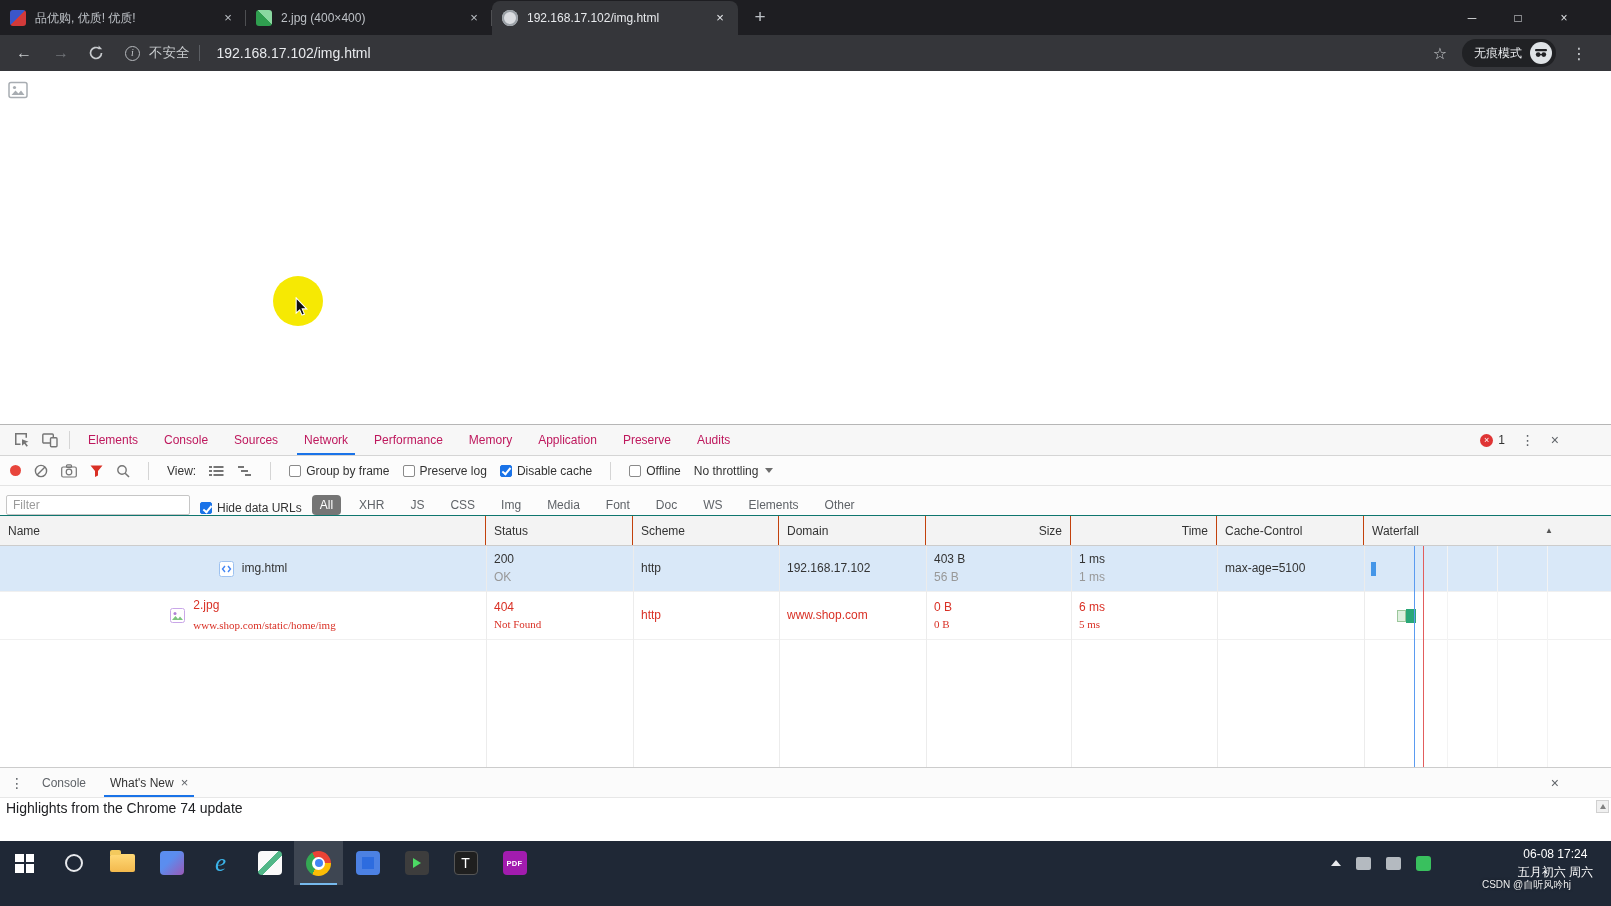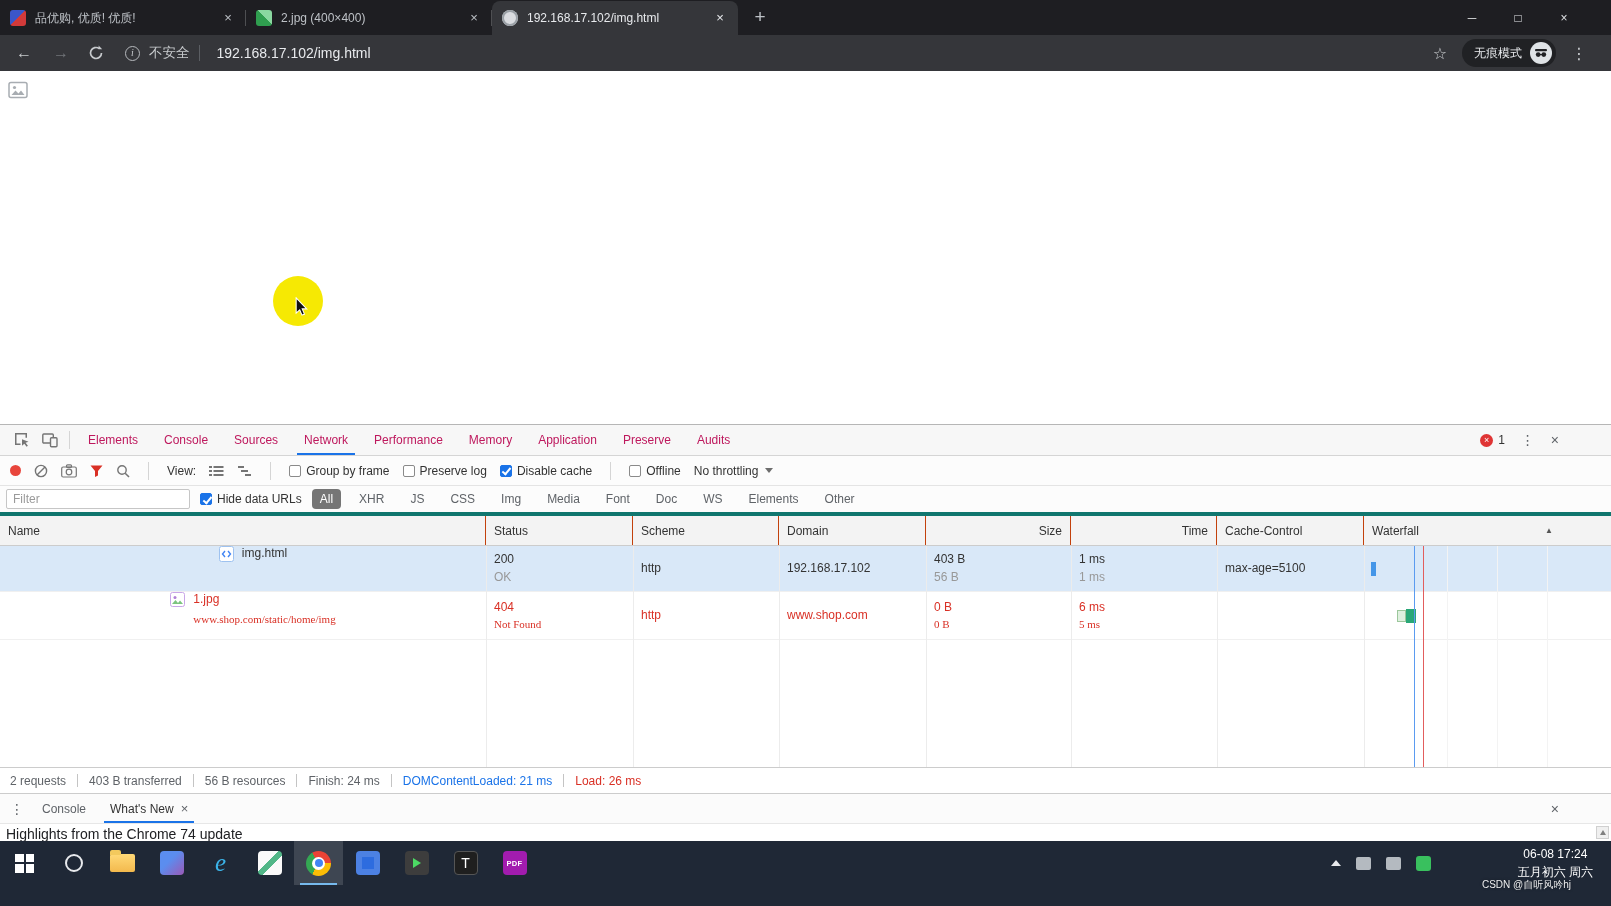--- a/index.html
+++ b/index.html
@@ -67,22 +67,22 @@
                 background:#fcfcfc; border-bottom:1px solid #e4e4e4; color:#333; }
   .rec-dot { width:11px; height:11px; border-radius:50%; background:#e8453c; }
   .cb-group { display:flex; align-items:center; gap:5px; }
   .cb { width:12px; height:12px; border:1px solid #8a8a8a; border-radius:2px; background:#fff; position:relative; flex:0 0 12px; }
   .cb.checked { background:#1a73e8; border-color:#1a73e8; }
   .cb.checked::after { content:""; position:absolute; left:3.5px; top:0.5px; width:3px; height:7px;
                        border:solid #fff; border-width:0 2px 2px 0; transform:rotate(40deg); }
   .throttle { display:flex; align-items:center; gap:7px; }
   .dd-arrow { width:0; height:0; border-left:4px solid transparent; border-right:4px solid transparent; border-top:5px solid #6e6e6e; }
 
-  .dt-filterbar { height:30px; display:flex; align-items:center; gap:10px; padding:0 6px;
-                  background:#fcfcfc; border-bottom:4px solid #0f766e; }
+  .dt-filterbar { height:30px; display:flex; align-items:flex-end; gap:10px; padding:0 6px;
+                  background:#fcfcfc; border-bottom:1px solid #0f766e; }
   .filter-input { width:184px; height:20px; border:1px solid #c6c6c6; border-radius:2px; font-size:12px;
                   padding:0 6px; color:#333; background:#fff; font-family:inherit; outline:none; }
   .filter-input::placeholder { color:#9a9a9a; }
   .pill { padding:3px 8px; border-radius:4px; color:#5f6368; }
   .pill.active { background:#757575; color:#fff; }
 
   .dt-header { height:30px; display:flex; background:#f3f3f3; border-bottom:1px solid #ccc; color:#333; }
   .hc { border-right:1px solid #c2410c; padding:0 8px; display:flex; align-items:center; }
   .hc.right { justify-content:flex-end; }
   .w-name{width:486px} .w-status{width:147px} .w-scheme{width:146px} .w-domain{width:147px}
@@ -92,21 +92,21 @@
 
   .dt-rows { height:221px; position:relative; }
   .net-row { display:flex; position:relative; border-bottom:1px solid #f0f0f0; }
   .r1 { height:46px; background:#d9e8f8; }
   .r2 { height:48px; color:#d93025; }
   .cell { padding:0 8px; display:flex; flex-direction:column; justify-content:center; overflow:hidden;
           line-height:1.25; }
   .cell.right { align-items:flex-start; }
   .sub { color:#989898; margin-top:3px; }
   .r2 .sub { color:#d93025; font-size:11px;font-family:Liberation Serif, serif; }
-  .cell-name { flex-direction:row; gap:8px;padding-left:28px; }
+  .cell-name { flex-direction:row; align-items:center; gap:8px;padding-left:28px; }
   .name-stack { display:flex; flex-direction:column; gap:3px; }
   .wf { position:relative; flex:1; }
   .wf-bar { position:absolute; top:50%; transform:translateY(-50%); }
   .bar-doc { left:7px; width:5px; height:14px; background:#4596e8; }
   .bar-wait { left:33px; width:9px; height:12px; background:#dff0df; border:1px solid #9cc79c; }
   .bar-recv { left:42px; width:10px; height:14px; background:#2aa777; }
   .grid { position:absolute; top:0; bottom:0; width:1px; background:#ececec; pointer-events:none; }
   .grid-faint { background:#f3f3f3; }
   .evt-line { position:absolute; top:0; bottom:0; width:1px; pointer-events:none; }
   .evt-blue { left:1414px; background:#5b9bf0; }
@@ -418,21 +418,21 @@
     <div class="net-row r2">
       <span class="cell cell-name w-name">
         <span>
           <svg width="15" height="15" viewBox="0 0 15 15">
               <rect x="0.5" y="0.5" width="14" height="14" rx="2" fill="#fff" stroke="#c9a6e8"></rect>
               <circle cx="5" cy="5.5" r="1.5" fill="#b07fd6"></circle>
               <path d="M2 12l3.5-4 2.5 3 2-2.5 3 3.5z" fill="#7cc47f"></path>
             </svg>
         </span>
         <span class="name-stack">
-          <span>1.jpg</span>
+          <span>2.jpg</span>
           <span class="sub">www.shop.com/static/home/img</span>
         </span>
       </span>
       <span class="cell w-status">
         <span>404</span>
         <span class="sub">Not Found</span>
       </span>
       <span class="cell w-scheme">
         <span>http</span>
       </span>
@@ -463,33 +463,20 @@
     <span class="grid" style="left:1071px"></span>
     <span class="grid" style="left:1217px"></span>
     <span class="grid" style="left:1364px"></span>
     <span class="grid grid-faint" style="left:1447px"></span>
     <span class="grid grid-faint" style="left:1497px"></span>
     <span class="grid grid-faint" style="left:1547px"></span>
     <span class="evt-line evt-blue"></span>
     <span class="evt-line evt-red"></span>
   </div>
 
-  <div class="dt-summary">
-    <span>2 requests</span>
-    <span class="sum-sep"></span>
-    <span>403 B transferred</span>
-    <span class="sum-sep"></span>
-    <span>56 B resources</span>
-    <span class="sum-sep"></span>
-    <span>Finish: 24 ms</span>
-    <span class="sum-sep"></span>
-    <span class="sum-dcl">DOMContentLoaded: 21 ms</span>
-    <span class="sum-sep"></span>
-    <span class="sum-load">Load: 26 ms</span>
-  </div>
 
   <div class="dt-drawer-tabs">
     <span class="drawer-kebab">⋮</span>
     <span class="dr-tab">Console</span>
     <span class="dr-tab active">
       <span>What's New</span>
       <span class="tab-x">×</span>
     </span>
     <span class="dr-close">×</span>
   </div>

